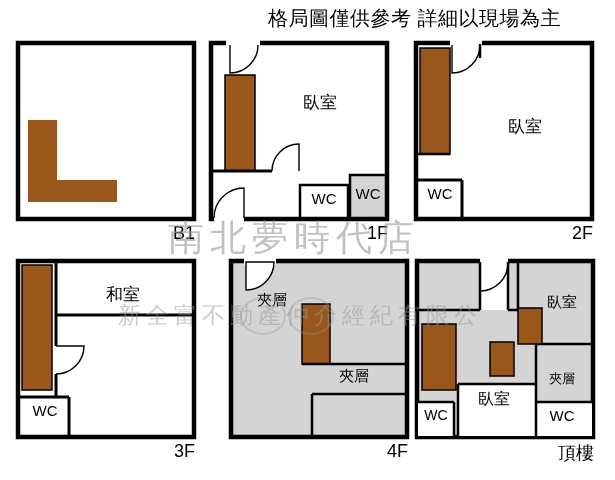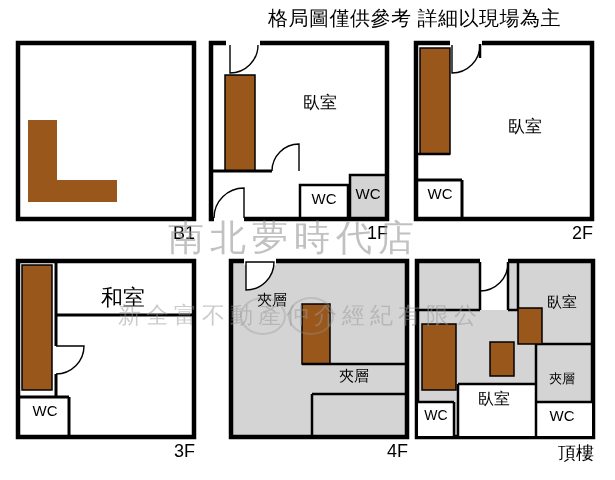--- a/index.html
+++ b/index.html
@@ -87,21 +87,21 @@
     <svg viewBox="0 0 182 182" width="182" height="182">
       <rect class="outer" x="3" y="3" width="176" height="176"></rect>
       <rect class="stairs s" x="7" y="7" width="30" height="125"></rect>
       <line class="wall" x1="41" y1="4" x2="41" y2="88"></line>
       <line class="wall" x1="41" y1="116" x2="41" y2="140"></line>
       <path class="door" d="M41 88 H69 A28 28 0 0 1 41 116"></path>
       <line class="wall" x1="41" y1="57" x2="178" y2="57"></line>
       <line class="wall" x1="4" y1="139" x2="54" y2="139"></line>
       <line class="wall" x1="54" y1="139" x2="54" y2="178"></line>
     </svg>
-    <div class="room-label" style="left:78px;top:28px;width:60px;font-size:22px">和室</div>
+    <div class="room-label" style="left:78px;top:28px;width:60px;font-size:17px">和室</div>
     <div class="room-label" style="left:8px;top:145px;width:44px;font-size:15px">WC</div>
     <div class="floor-label">3F</div>
   </div>
 
   <div class="floor" style="left:228px;top:258px">
     <svg viewBox="0 0 182 182" width="182" height="182">
       <rect class="outer gray" x="3" y="3" width="176" height="176"></rect>
       <rect class="erase" x="16" y="0" width="32" height="7"></rect>
       <path class="doorfill" d="M18 4 V32 A28 28 0 0 0 46 4 Z"></path>
       <rect class="stairs s" x="74" y="46" width="28" height="60"></rect>

